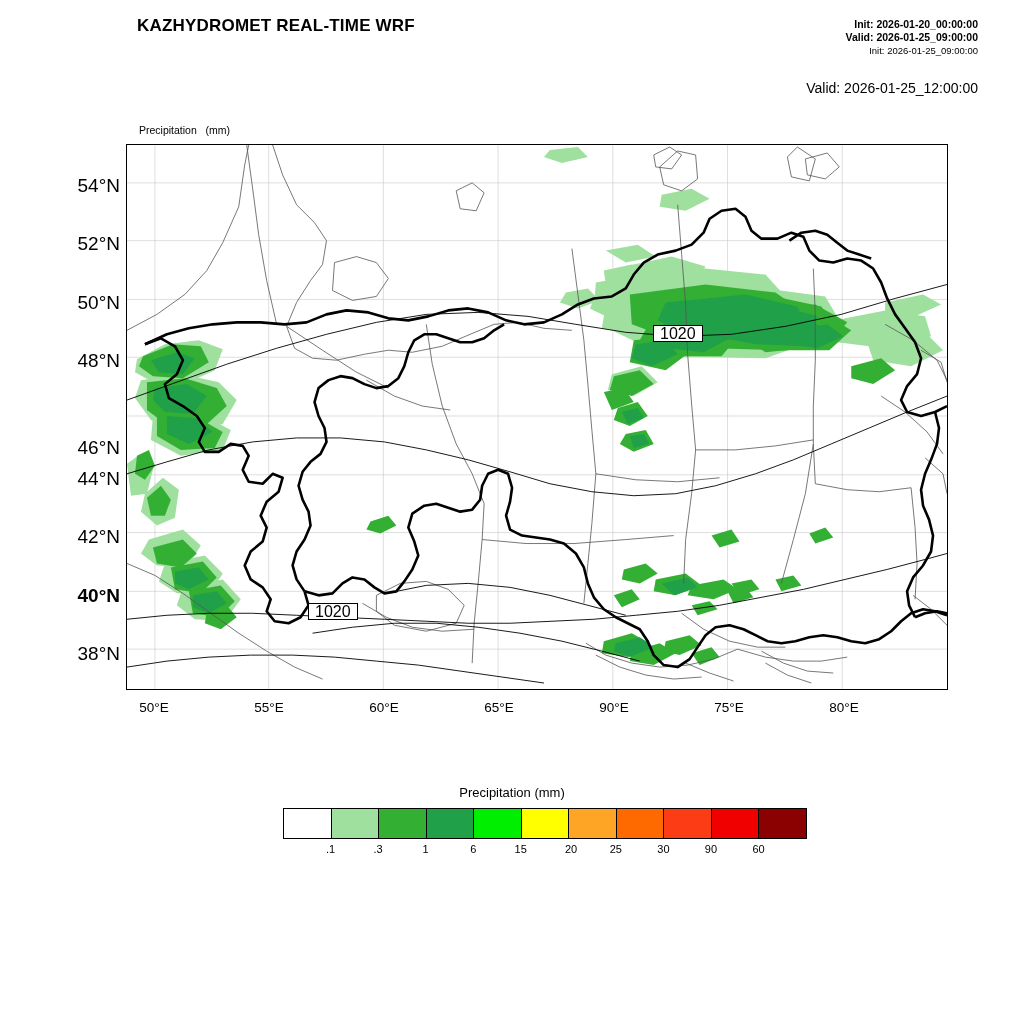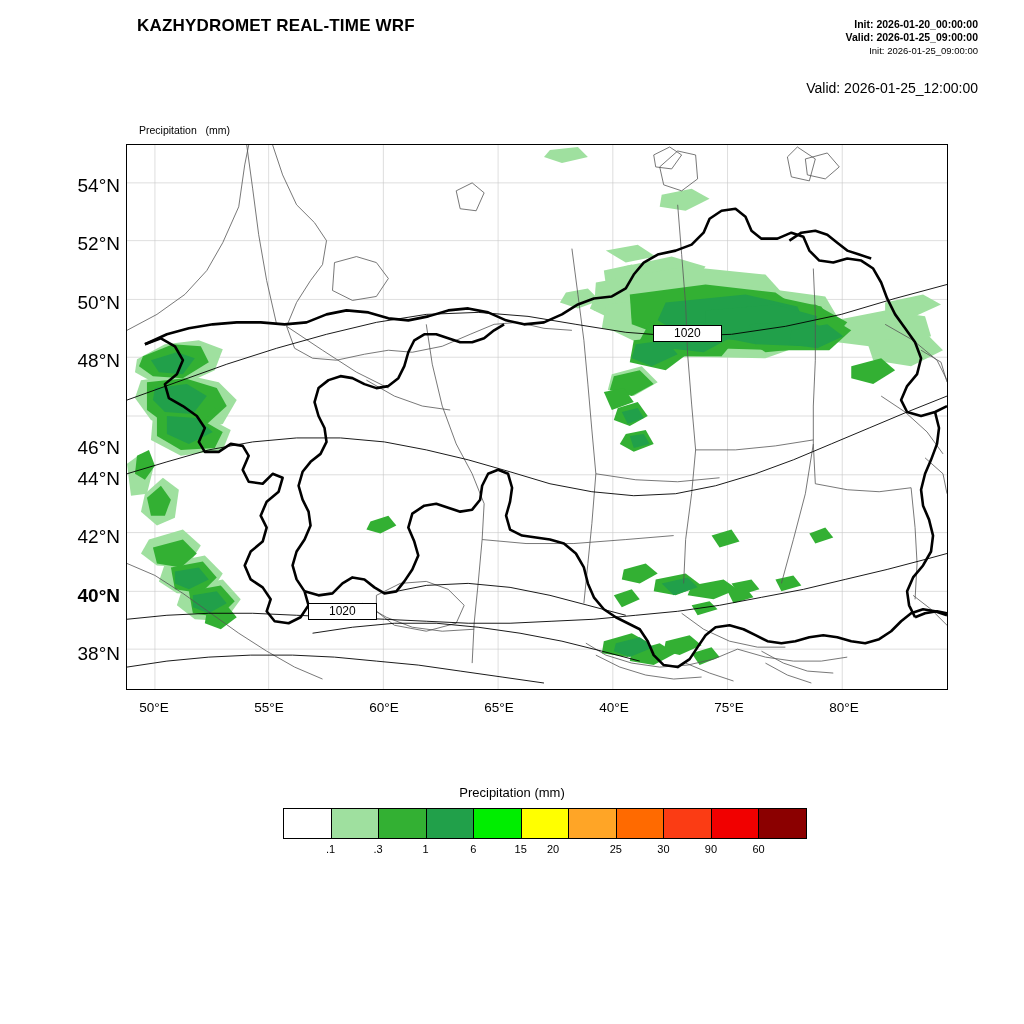--- a/index.html
+++ b/index.html
@@ -114,24 +114,24 @@
   }
   .cbar-tick {
     top: 0;
     transform: translateX(-50%);
     font-size: 11px;
     white-space: nowrap;
   }
 
   
   .pres-label {
-    font-size: 12px;
+    font-size: 16px;
     background: #ffffff;
     border: 1px solid #000;
-    padding: 1px 20px;
+    padding: 1px 6px;
     line-height: 13px;
     white-space: nowrap;
   }
 </style>
 </head>
 <body>
 
 <div class="abs" id="main-title">KAZHYDROMET REAL-TIME WRF</div>
 
 <div class="abs" id="run-info">
@@ -332,21 +332,21 @@
   <div class="abs lat-label" style="top:382px;">42°N</div>
   <div class="abs lat-label" style="top:441px;font-weight:bold;">40°N</div>
   <div class="abs lat-label" style="top:499px;">38°N</div>
 </div>
 
 <div class="abs" id="lon-axis">
   <div class="abs lon-label" style="left:28px;">50°E</div>
   <div class="abs lon-label" style="left:143px;">55°E</div>
   <div class="abs lon-label" style="left:258px;">60°E</div>
   <div class="abs lon-label" style="left:373px;">65°E</div>
-  <div class="abs lon-label" style="left:488px;">40°E</div>
+  <div class="abs lon-label" style="left:488px;">90°E</div>
   <div class="abs lon-label" style="left:603px;">75°E</div>
   <div class="abs lon-label" style="left:718px;">80°E</div>
 </div>
 
 <div class="abs" id="cbar-title">Precipitation (mm)</div>
 
 <div class="abs" id="cbar">
   <div class="sw" style="background: rgb(255, 255, 255);"></div>
   <div class="sw" style="background: rgb(159, 224, 159);"></div>
   <div class="sw" style="background: rgb(51, 176, 51);"></div>
@@ -359,18 +359,18 @@
   <div class="sw" style="background: rgb(241, 0, 0);"></div>
   <div class="sw" style="background: rgb(139, 0, 0);"></div>
 </div>
 
 <div class="abs" id="cbar-ticks">
   <div class="abs cbar-tick" style="left:47.6px;">.1</div>
   <div class="abs cbar-tick" style="left:95.1px;">.3</div>
   <div class="abs cbar-tick" style="left:142.6px;">1</div>
   <div class="abs cbar-tick" style="left:190.2px;">6</div>
   <div class="abs cbar-tick" style="left:237.7px;">15</div>
-  <div class="abs cbar-tick" style="left:270px;">20</div>
+  <div class="abs cbar-tick" style="left:288px;">20</div>
   <div class="abs cbar-tick" style="left:332.8px;">25</div>
   <div class="abs cbar-tick" style="left:380.4px;">30</div>
   <div class="abs cbar-tick" style="left:427.9px;">90</div>
   <div class="abs cbar-tick" style="left:475.5px;">60</div>
 </div>
 
 </body></html>

